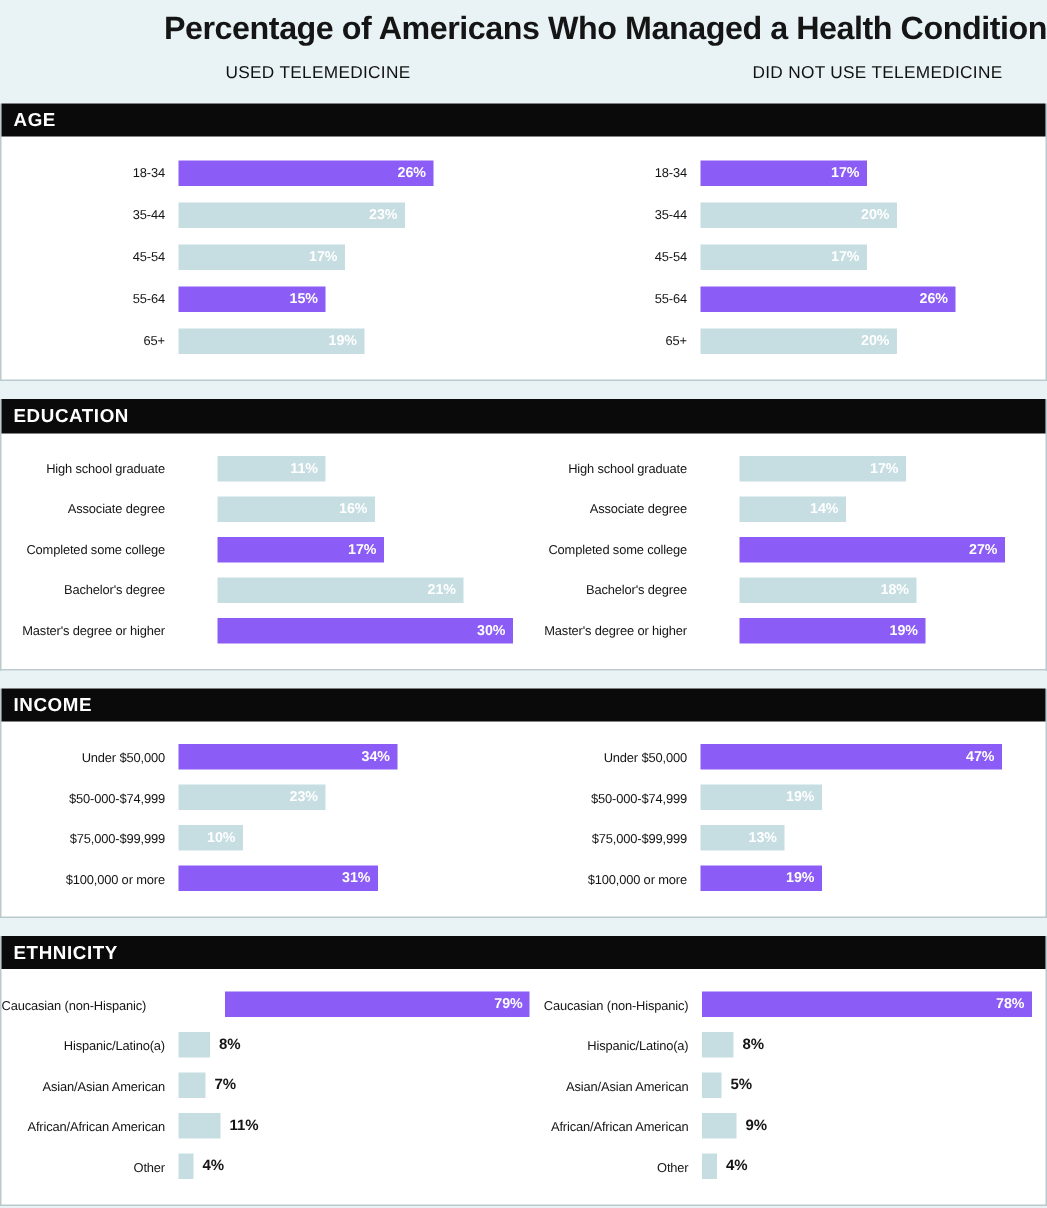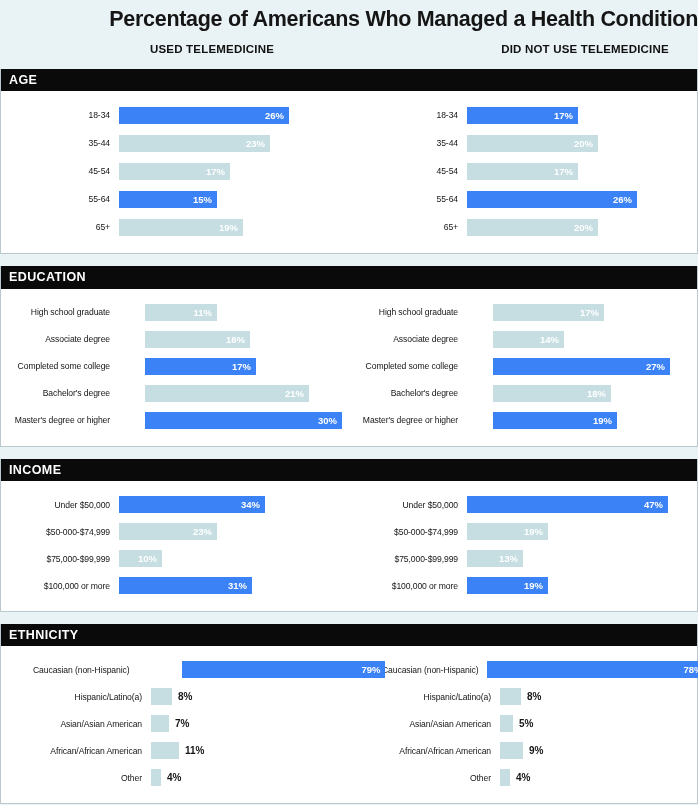--- a/index.html
+++ b/index.html
@@ -34,21 +34,21 @@
 
   
   .col-headers {
     position: relative;
     height: 36px;
   }
   .col-head {
     position: absolute;
     top: 10px;
     font-size: 11.5px;
-    font-weight: bold;
+    font-weight: normal;
     letter-spacing: 0.2px;
     color: #111;
     transform: translateX(-50%);
     white-space: nowrap;
     padding-left: 44px;
   }
   .col-head.left  { left: 190px; }
   .col-head.right { left: 563px; }
 
   
@@ -97,21 +97,21 @@
     flex: 1;
     height: 17px;
   }
   .bar {
     height: 17px;
     position: relative;
     display: flex;
     align-items: center;
     justify-content: flex-end;
   }
-  .bar.dark  { background: #3b82f6; }
+  .bar.dark  { background: #8b5cf6; }
   .bar.light { background: #c6dde2; }
   .bar-value {
     font-size: 9.5px;
     font-weight: bold;
     padding-right: 5px;
     white-space: nowrap;
   }
   .bar.dark  .bar-value { color: #ffffff; }
   .bar.light .bar-value { color: #ffffff; }
   .bar-value.outside {
@@ -120,21 +120,21 @@
     padding-right: 0;
     padding-left: 6px;
     color: #151515 !important;
     font-size: 10px;
   }
 
   
   .section[data-section="age"] .row { height: 28px; }
   .section[data-section="education"] .row { height: 27px; gap: 26px; }
   .section[data-section="income"] .row { height: 27px; }
-  .section[data-section="ethnicity"] .row { height: 27px; padding-left: 32px; }
+  .section[data-section="ethnicity"] .row { height: 27px; }
 </style>
 </head>
 <body>
 
 <div class="page">
 
   <div class="title">Percentage of Americans Who Managed a Health Condition</div>
 
   <div class="col-headers">
     <div class="col-head left">USED TELEMEDICINE</div>

